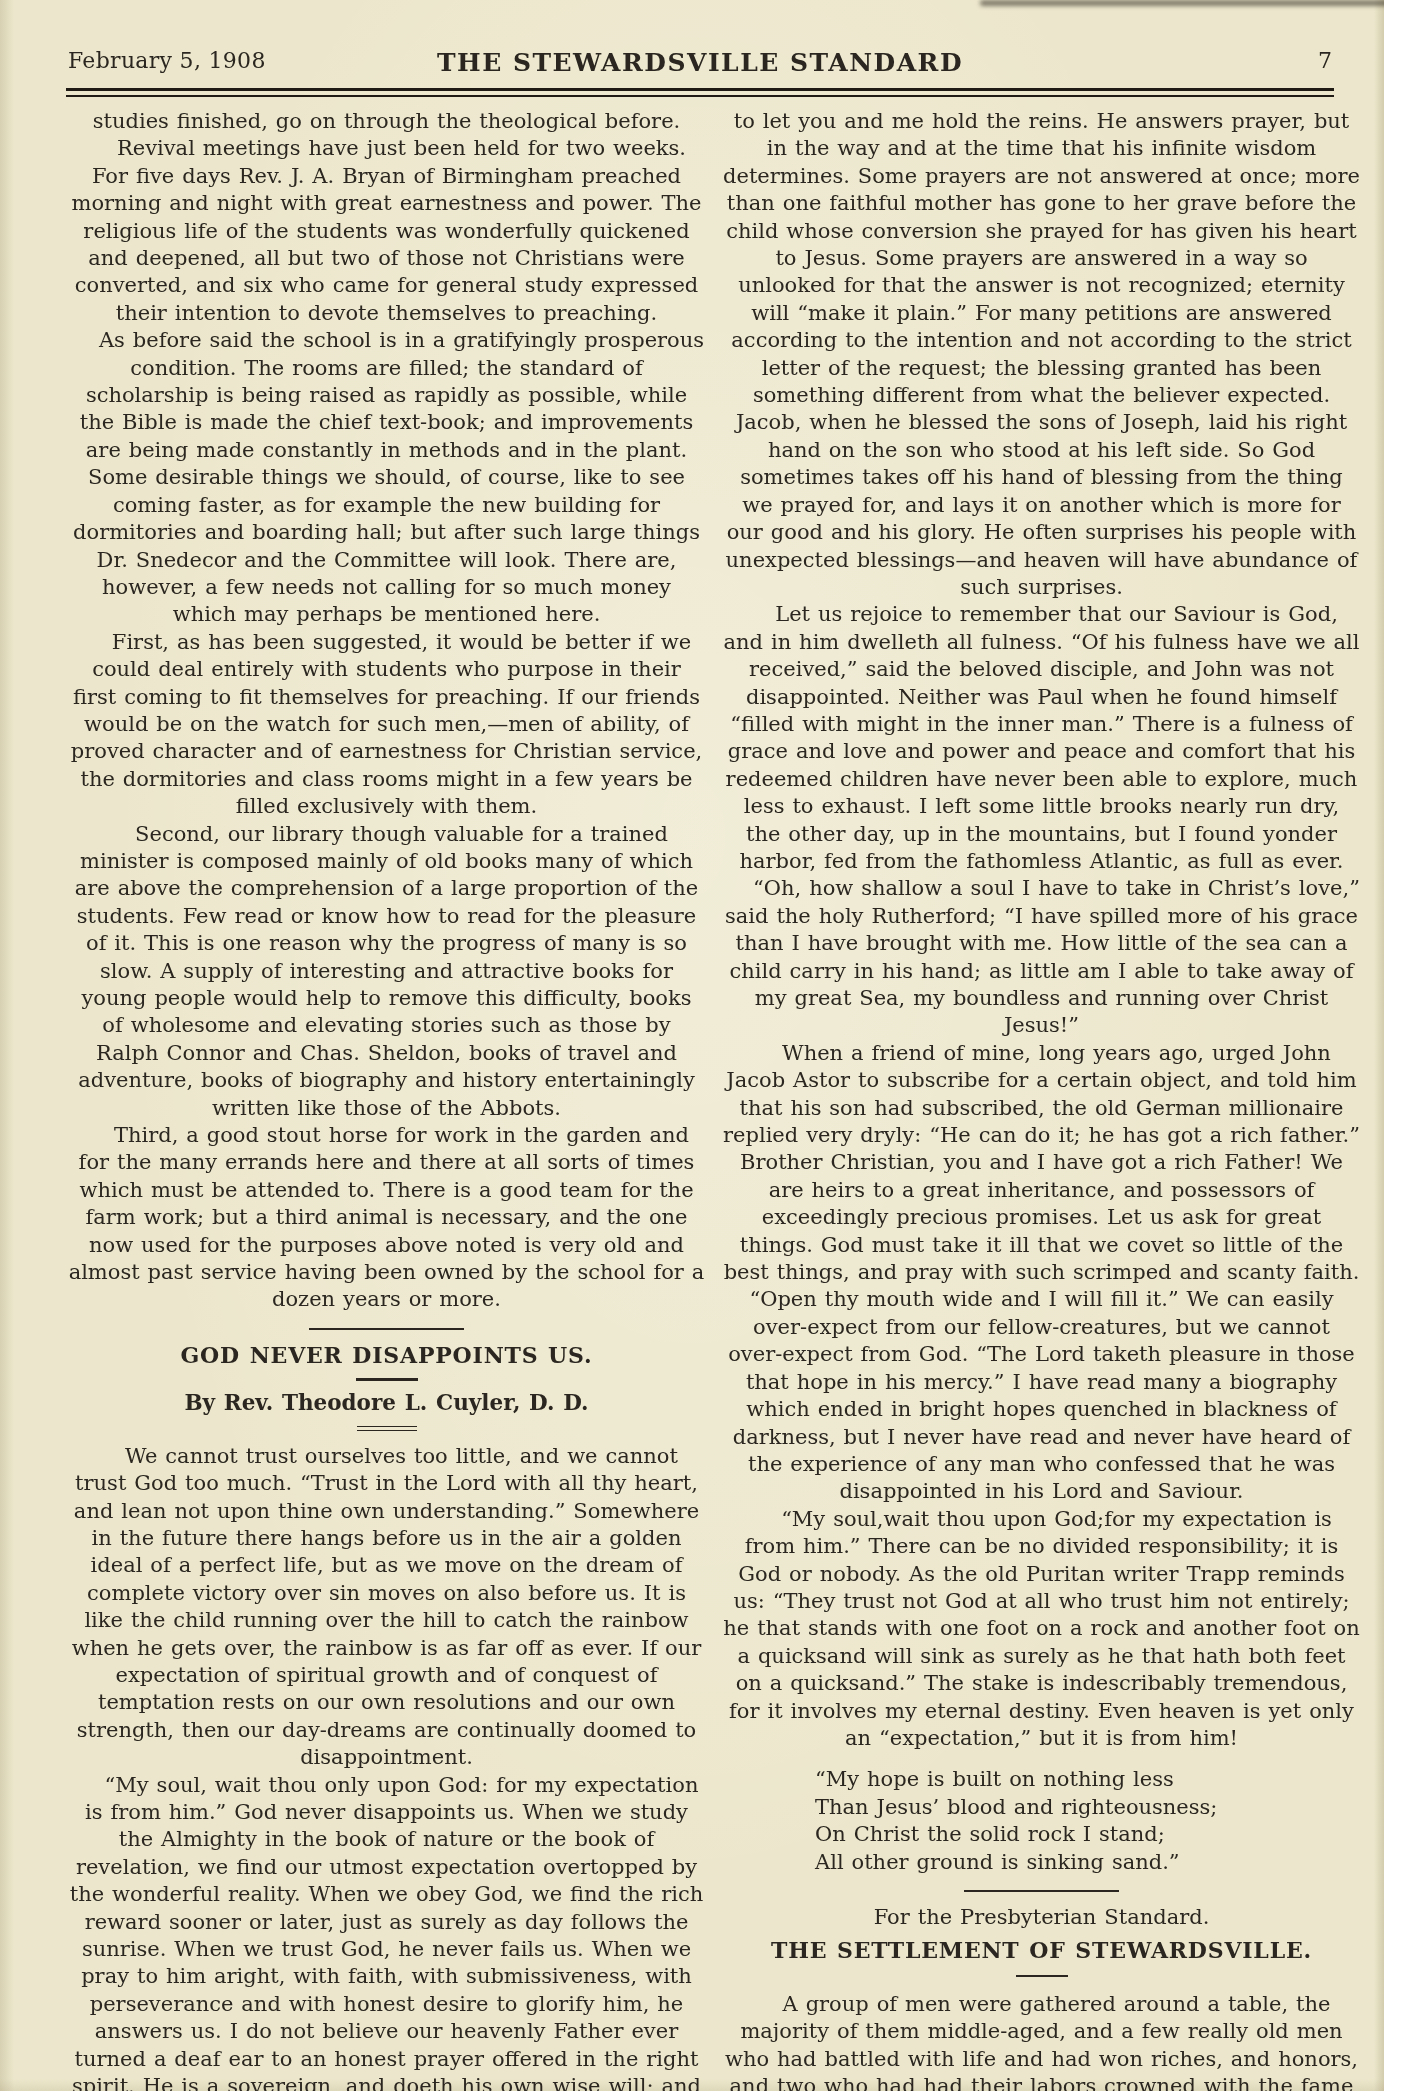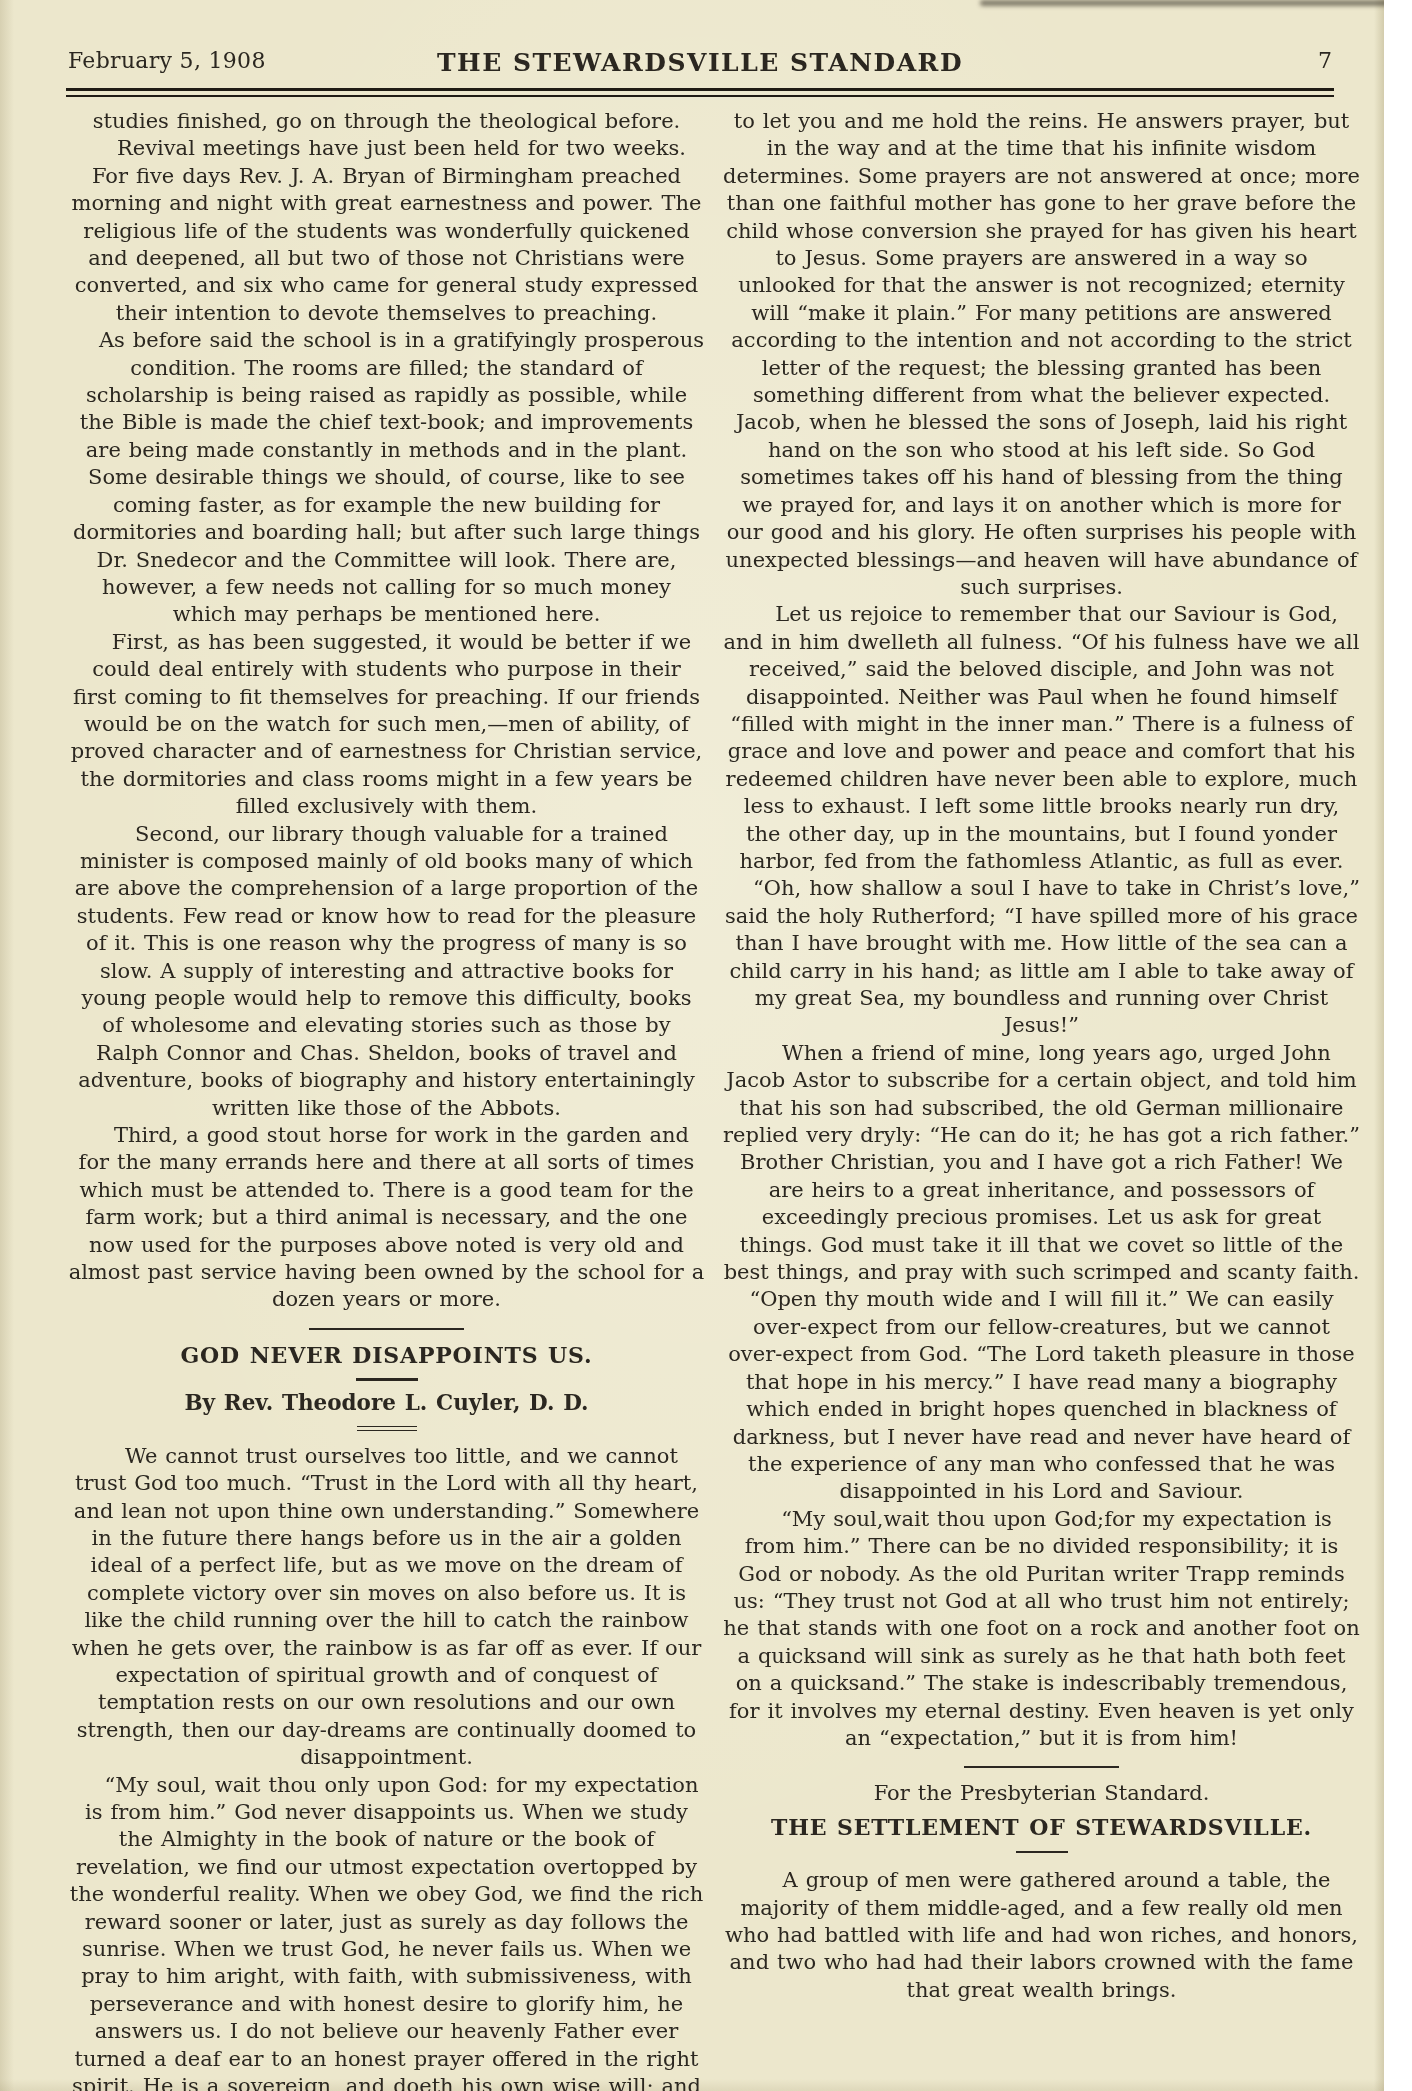--- a/index.html
+++ b/index.html
@@ -116,20 +116,26 @@
 
     </div>
 
     <div class="col">
       <p class="no-indent">to let you and me hold the reins. He answers prayer, but in the way and at the time that his infinite wisdom determines. Some prayers are not answered at once; more than one faithful mother has gone to her grave before the child whose conversion she prayed for has given his heart to Jesus. Some prayers are answered in a way so unlooked for that the answer is not recognized; eternity will “make it plain.” For many petitions are answered according to the intention and not according to the strict letter of the request; the blessing granted has been something different from what the believer expected. Jacob, when he blessed the sons of Joseph, laid his right hand on the son who stood at his left side. So God sometimes takes off his hand of blessing from the thing we prayed for, and lays it on another which is more for our good and his glory. He often surprises his people with unexpected blessings—and heaven will have abundance of such surprises.</p>
       <p>Let us rejoice to remember that our Saviour is God, and in him dwelleth all fulness. “Of his fulness have we all received,” said the beloved disciple, and John was not disappointed. Neither was Paul when he found himself “filled with might in the inner man.” There is a fulness of grace and love and power and peace and comfort that his redeemed children have never been able to explore, much less to exhaust. I left some little brooks nearly run dry, the other day, up in the mountains, but I found yonder harbor, fed from the fathomless Atlantic, as full as ever.</p>
       <p>“Oh, how shallow a soul I have to take in Christ’s love,” said the holy Rutherford; “I have spilled more of his grace than I have brought with me. How little of the sea can a child carry in his hand; as little am I able to take away of my great Sea, my boundless and running over Christ Jesus!”</p>
       <p>When a friend of mine, long years ago, urged John Jacob Astor to subscribe for a certain object, and told him that his son had subscribed, the old German millionaire replied very dryly: “He can do it; he has got a rich father.” Brother Christian, you and I have got a rich Father! We are heirs to a great inheritance, and possessors of exceedingly precious promises. Let us ask for great things. God must take it ill that we covet so little of the best things, and pray with such scrimped and scanty faith. “Open thy mouth wide and I will fill it.” We can easily over-expect from our fellow-creatures, but we cannot over-expect from God. “The Lord taketh pleasure in those that hope in his mercy.” I have read many a biography which ended in bright hopes quenched in blackness of darkness, but I never have read and never have heard of the experience of any man who confessed that he was disappointed in his Lord and Saviour.</p>
       <p>“My soul,wait thou upon God;for my expectation is from him.” There can be no divided responsibility; it is God or nobody. As the old Puritan writer Trapp reminds us: “They trust not God at all who trust him not entirely; he that stands with one foot on a rock and another foot on a quicksand will sink as surely as he that hath both feet on a quicksand.” The stake is indescribably tremendous, for it involves my eternal destiny. Even heaven is yet only an “expectation,” but it is from him!</p>
 
+      <div class="poem">
+        <div>“My hope is built on nothing less</div>
+        <div>Than Jesus’ blood and righteousness;</div>
+        <div>On Christ the solid rock I stand;</div>
+        <div>All other ground is sinking sand.”</div>
+      </div>
 
       <hr class="divider">
 
       <p class="credit">For the Presbyterian Standard.</p>
       <p class="art-title">THE SETTLEMENT OF STEWARDSVILLE.</p>
       <hr class="heading-rule-sm">
 
       <p>A group of men were gathered around a table, the majority of them middle-aged, and a few really old men who had battled with life and had won riches, and honors, and two who had had their labors crowned with the fame that great wealth brings.</p>
 
     </div>

